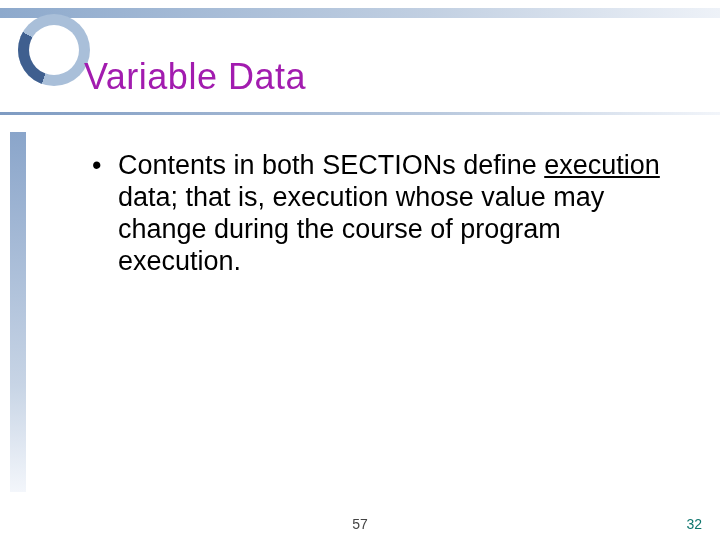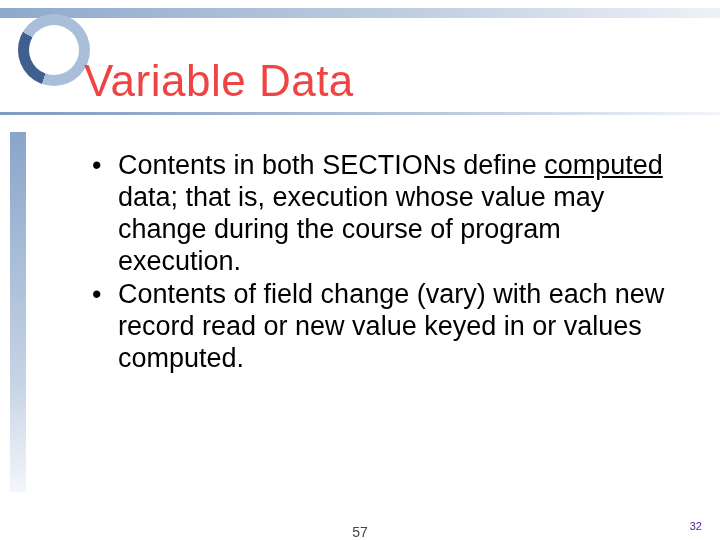--- a/index.html
+++ b/index.html
@@ -54,22 +54,22 @@
     top: 0; left: 0;
     width: 72px; height: 72px;
     border-radius: 50%;
     background: conic-gradient(from 200deg, #3f5f8f 0deg 100deg, transparent 100deg 360deg);
   }
   
   .title {
     position: absolute;
     top: 56px;
     left: 84px;
-    font-size: 44px;
-    color: #ef4444;
+    font-size: 36px;
+    color: #a21caf;
     font-weight: normal;
     letter-spacing: 0.5px;
   }
   
   .titleline {
     position: absolute;
     top: 112px;
     left: 0;
     width: 720px;
     height: 3px;
@@ -105,33 +105,33 @@
     left: 4px;
     top: 0;
     font-size: 27px;
   }
   .underline {
     text-decoration: underline;
   }
   
   .footer-center {
     position: absolute;
-    bottom: 0;
+    bottom: 8px;
     left: 0;
     width: 720px;
     text-align: center;
     font-size: 14px;
     color: #444;
   }
   .footer-right {
     position: absolute;
     bottom: 8px;
     right: 18px;
-    font-size: 11px;
-    color: #4c1d95;
+    font-size: 14px;
+    color: #0f766e;
   }
 </style>
 </head>
 <body>
 
 <div class="slide">
 
   <div class="topbar"></div>
 
   <div class="logo">
@@ -141,23 +141,20 @@
   </div>
 
   <div class="title">Variable Data</div>
 
   <div class="titleline"></div>
 
   <div class="leftbar"></div>
 
   <div class="content">
     <div class="bullet">
-      <span>Contents in both SECTIONs define </span><span class="underline">computed</span><span> data;  that is, execution whose value may change during the course of program execution.</span>
-    </div>
-    <div class="bullet">
-      <span>Contents of field change (vary) with each new record read or new value keyed in or values computed.</span>
+      <span>Contents in both SECTIONs define </span><span class="underline">execution</span><span> data;  that is, execution whose value may change during the course of program execution.</span>
     </div>
   </div>
 
   <div class="footer-center">57</div>
   <div class="footer-right">32</div>
 
 </div>
 
 </body></html>

